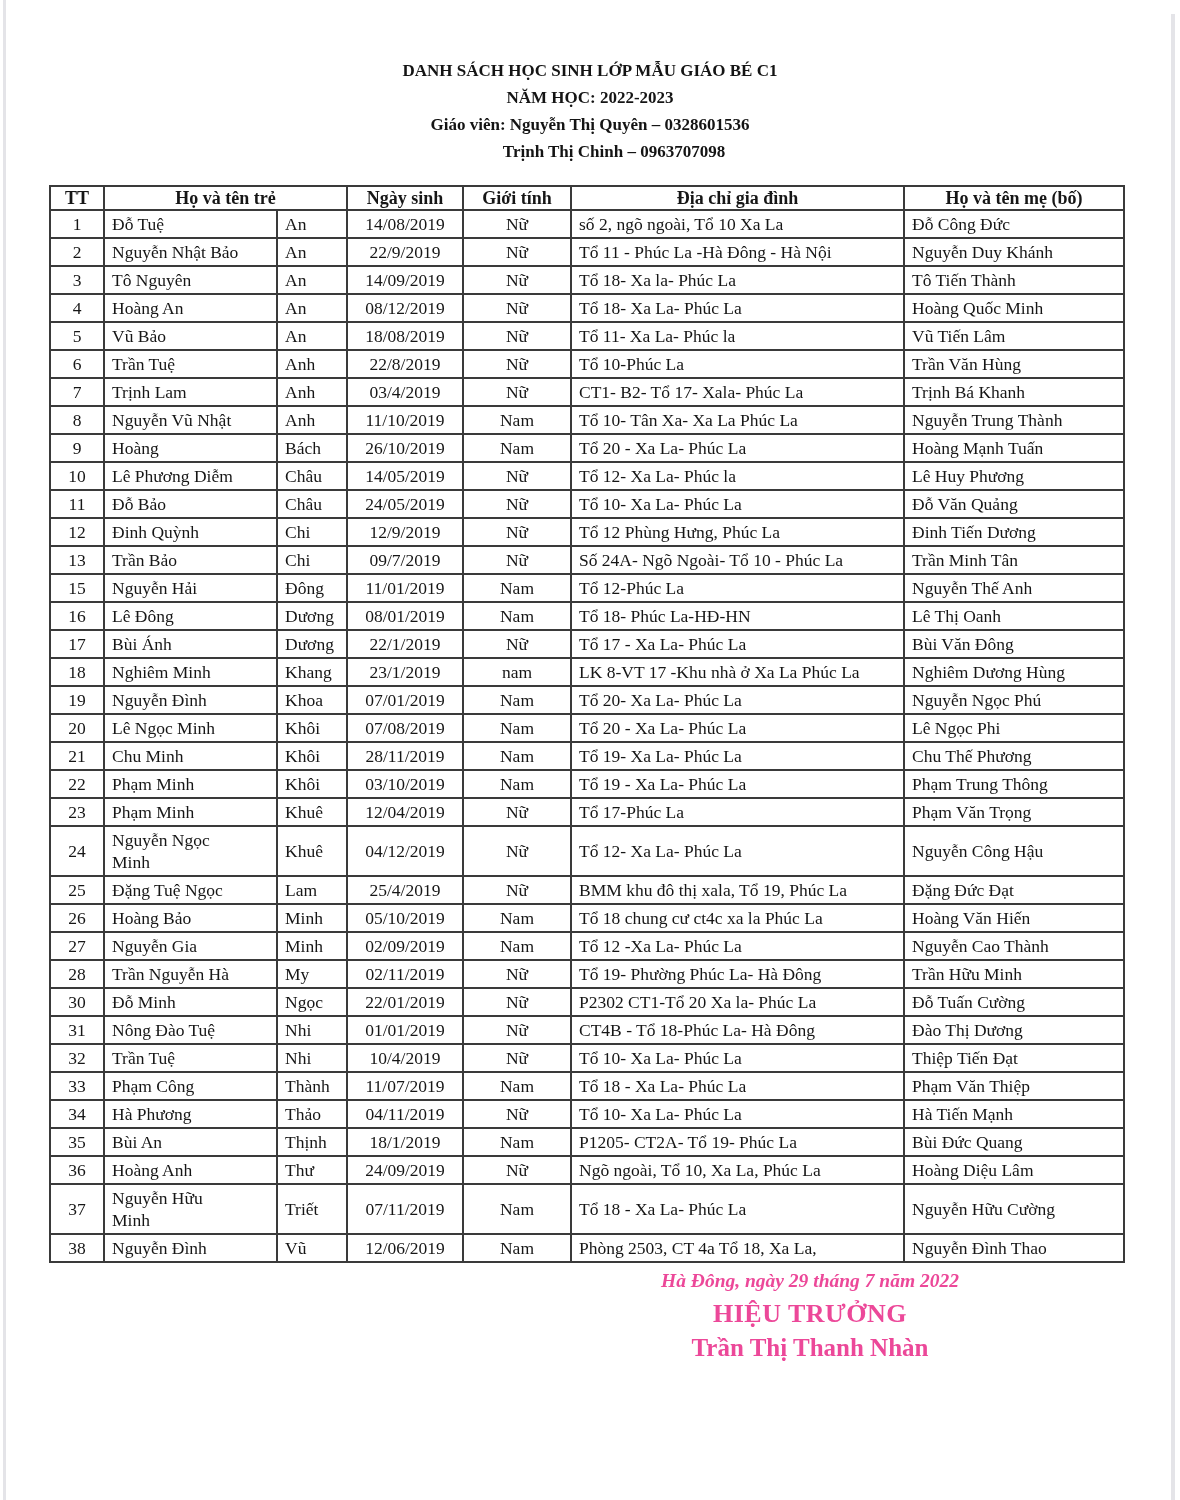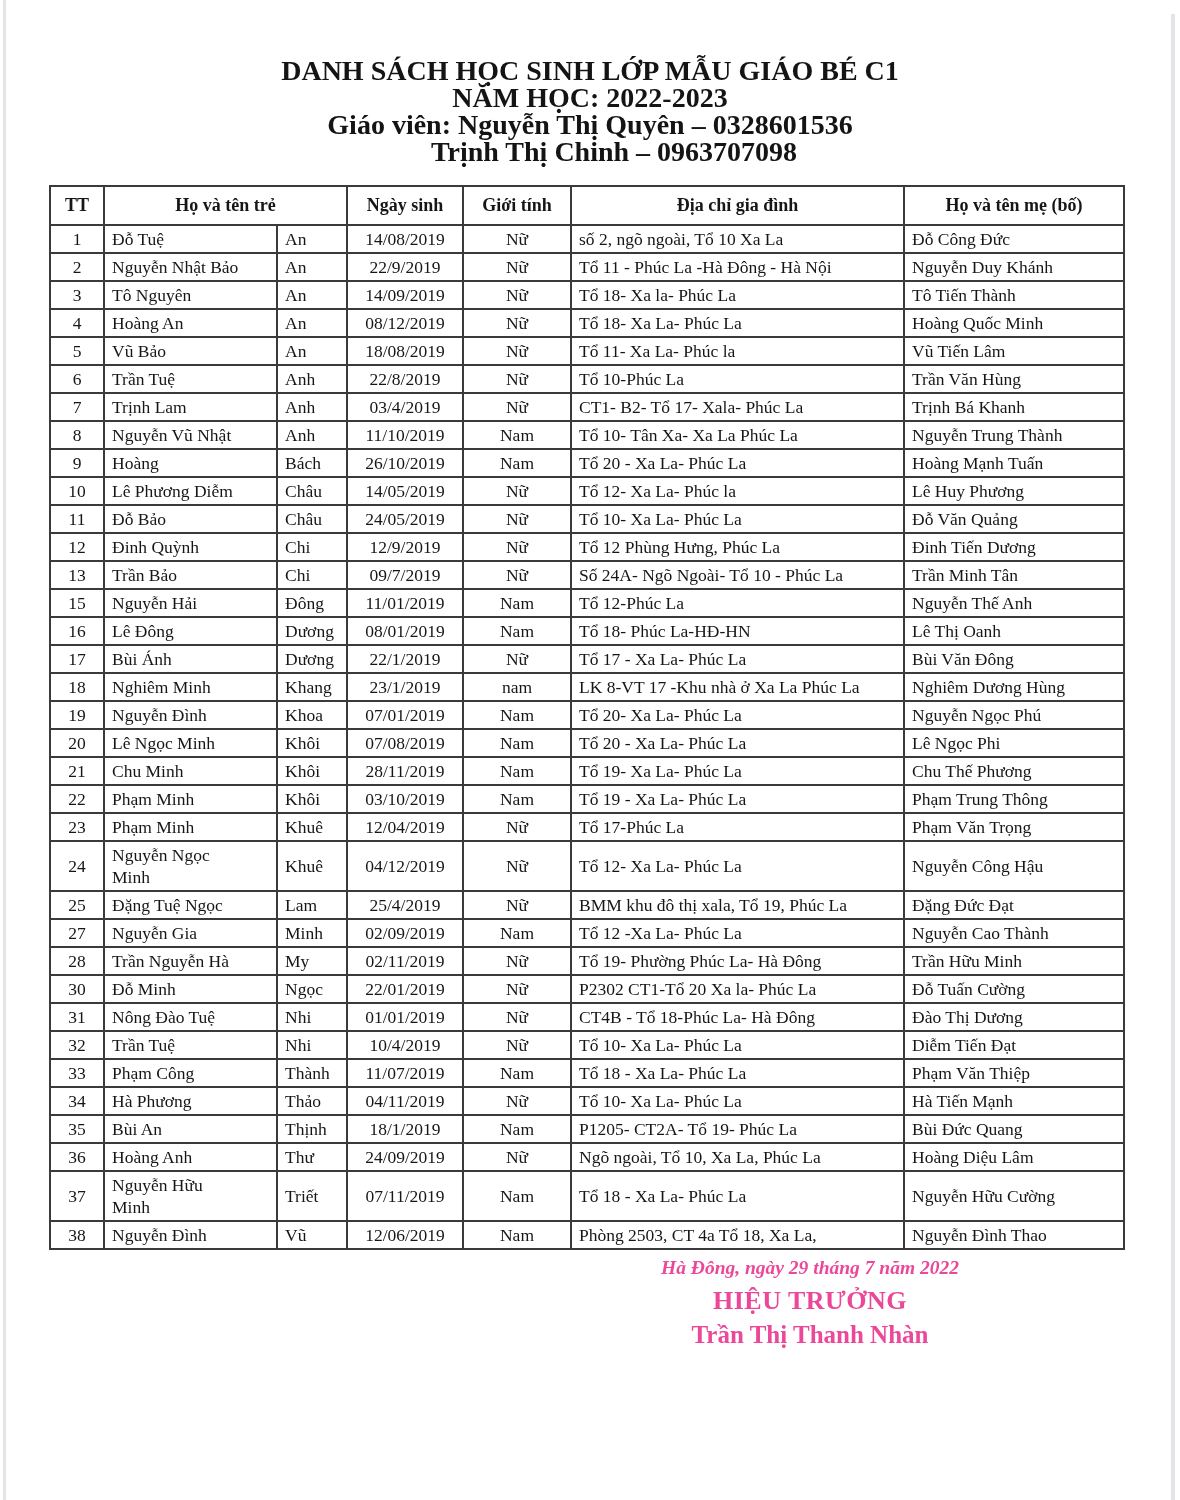--- a/index.html
+++ b/index.html
@@ -21,42 +21,42 @@
   }
   .edge-line-right {
     position: absolute; left: 1171px; top: 14px;
     width: 4px; height: 1486px;
     background: #e4e4e8;
   }
   .doc-header {
     padding-top: 57px;
     text-align: center;
     font-weight: bold;
-    font-size: 28px;
+    font-size: 17px;
     line-height: 27px;
     color: #141414;
   }
   .doc-header .teacher-line2 { transform: translateX(24px); }
 
   table.student-table {
     margin: 20px 0 0 49px;
     width: 1074px;
     border-collapse: collapse;
     table-layout: fixed;
   }
   .student-table th, .student-table td {
     border: 2px solid #3a3a3a;
     vertical-align: middle;
   }
   .student-table th {
     font-size: 18px;
     font-weight: bold;
     text-align: center;
     height: 24px;
-    padding: 8px 4px;
+    padding: 0 4px;
   }
   .student-table td {
     font-size: 17.5px;
     line-height: 22px;
     padding: 2px 7px;
     height: 28px;
   }
   td.c-tt, td.c-dob, td.c-gender { text-align: center; }
   td.c-surname { white-space: pre-line; }
 
@@ -330,20 +330,29 @@
         <tr>
           <td class="c-tt">25</td>
           <td class="c-surname">Đặng Tuệ Ngọc</td>
           <td class="c-given">Lam</td>
           <td class="c-dob">25/4/2019</td>
           <td class="c-gender">Nữ</td>
           <td class="c-address">BMM khu đô thị xala, Tổ 19, Phúc La</td>
           <td class="c-parent">Đặng Đức Đạt</td>
         </tr>
         <tr>
+          <td class="c-tt">26</td>
+          <td class="c-surname">Hoàng Bảo</td>
+          <td class="c-given">Minh</td>
+          <td class="c-dob">05/10/2019</td>
+          <td class="c-gender">Nam</td>
+          <td class="c-address">Tổ 18 chung cư ct4c xa la Phúc La</td>
+          <td class="c-parent">Hoàng Văn Hiến</td>
+        </tr>
+        <tr>
           <td class="c-tt">27</td>
           <td class="c-surname">Nguyễn Gia</td>
           <td class="c-given">Minh</td>
           <td class="c-dob">02/09/2019</td>
           <td class="c-gender">Nam</td>
           <td class="c-address">Tổ 12 -Xa La- Phúc La</td>
           <td class="c-parent">Nguyễn Cao Thành</td>
         </tr>
         <tr>
           <td class="c-tt">28</td>
@@ -372,21 +381,21 @@
           <td class="c-address">CT4B - Tổ 18-Phúc La- Hà Đông</td>
           <td class="c-parent">Đào Thị Dương</td>
         </tr>
         <tr>
           <td class="c-tt">32</td>
           <td class="c-surname">Trần Tuệ</td>
           <td class="c-given">Nhi</td>
           <td class="c-dob">10/4/2019</td>
           <td class="c-gender">Nữ</td>
           <td class="c-address">Tổ 10- Xa La- Phúc La</td>
-          <td class="c-parent">Diễm Tiến Đạt</td>
+          <td class="c-parent">Thiệp Tiến Đạt</td>
         </tr>
         <tr>
           <td class="c-tt">33</td>
           <td class="c-surname">Phạm Công</td>
           <td class="c-given">Thành</td>
           <td class="c-dob">11/07/2019</td>
           <td class="c-gender">Nam</td>
           <td class="c-address">Tổ 18 - Xa La- Phúc La</td>
           <td class="c-parent">Phạm Văn Thiệp</td>
         </tr>

